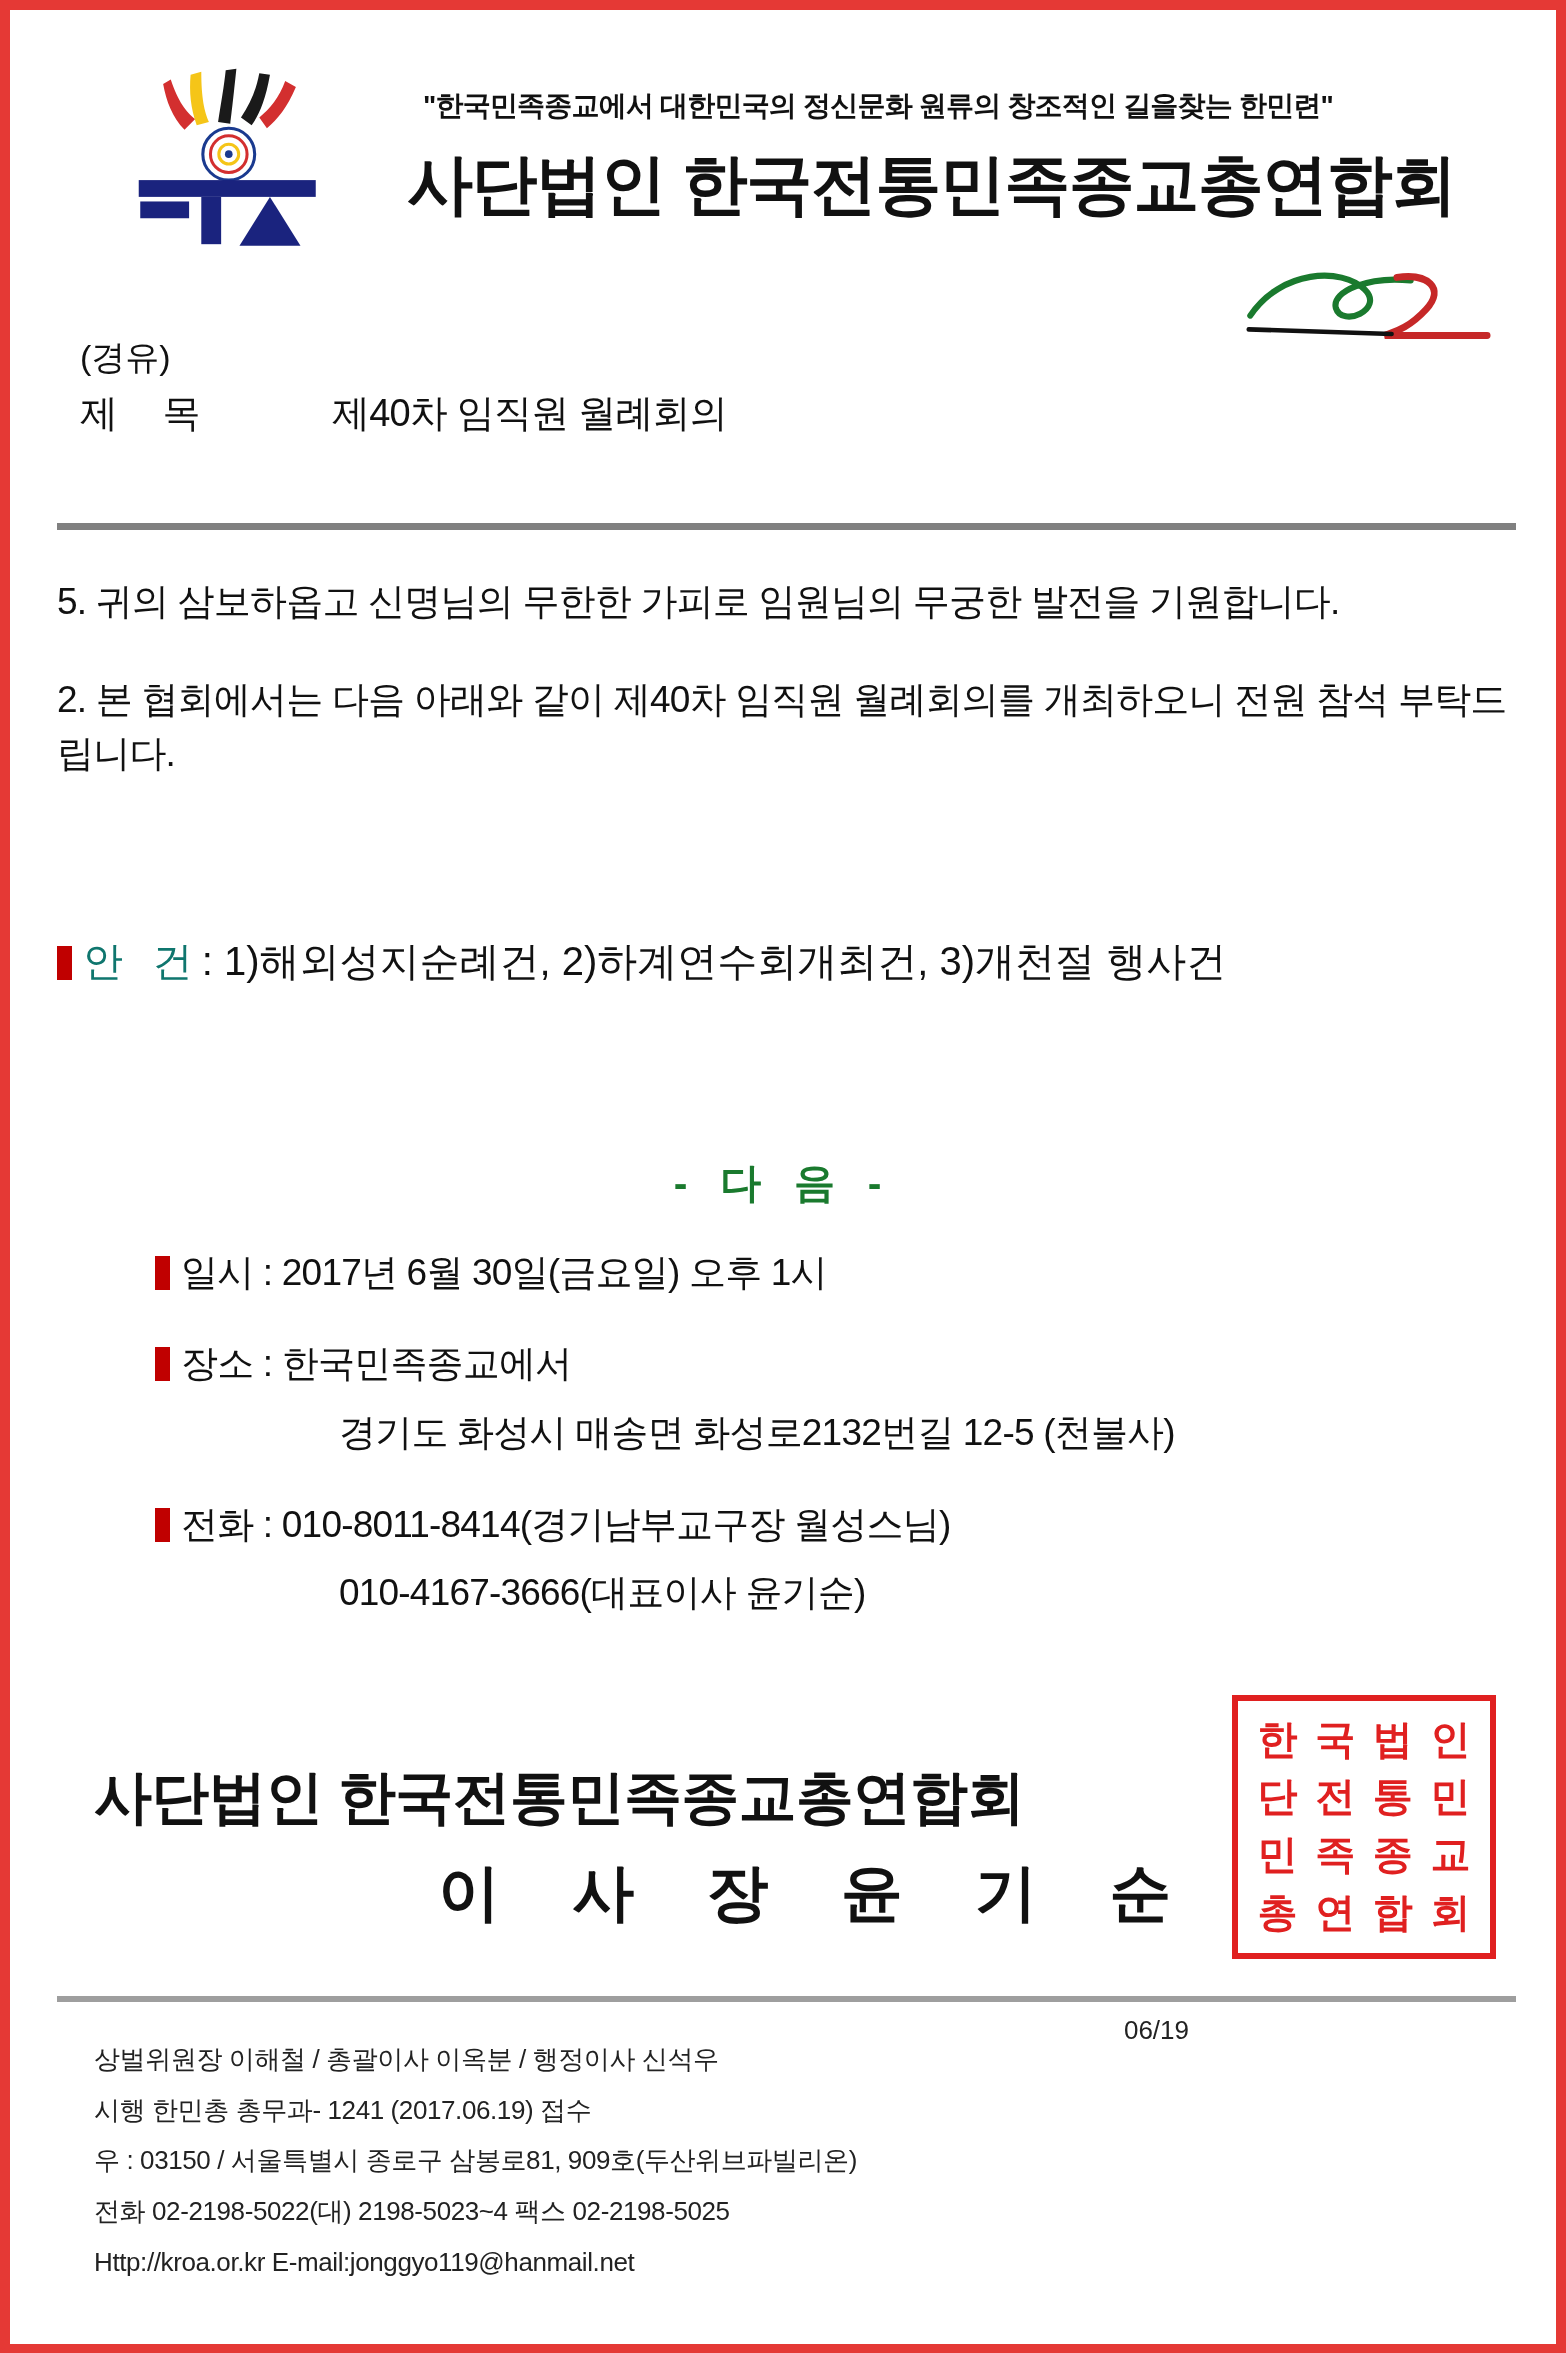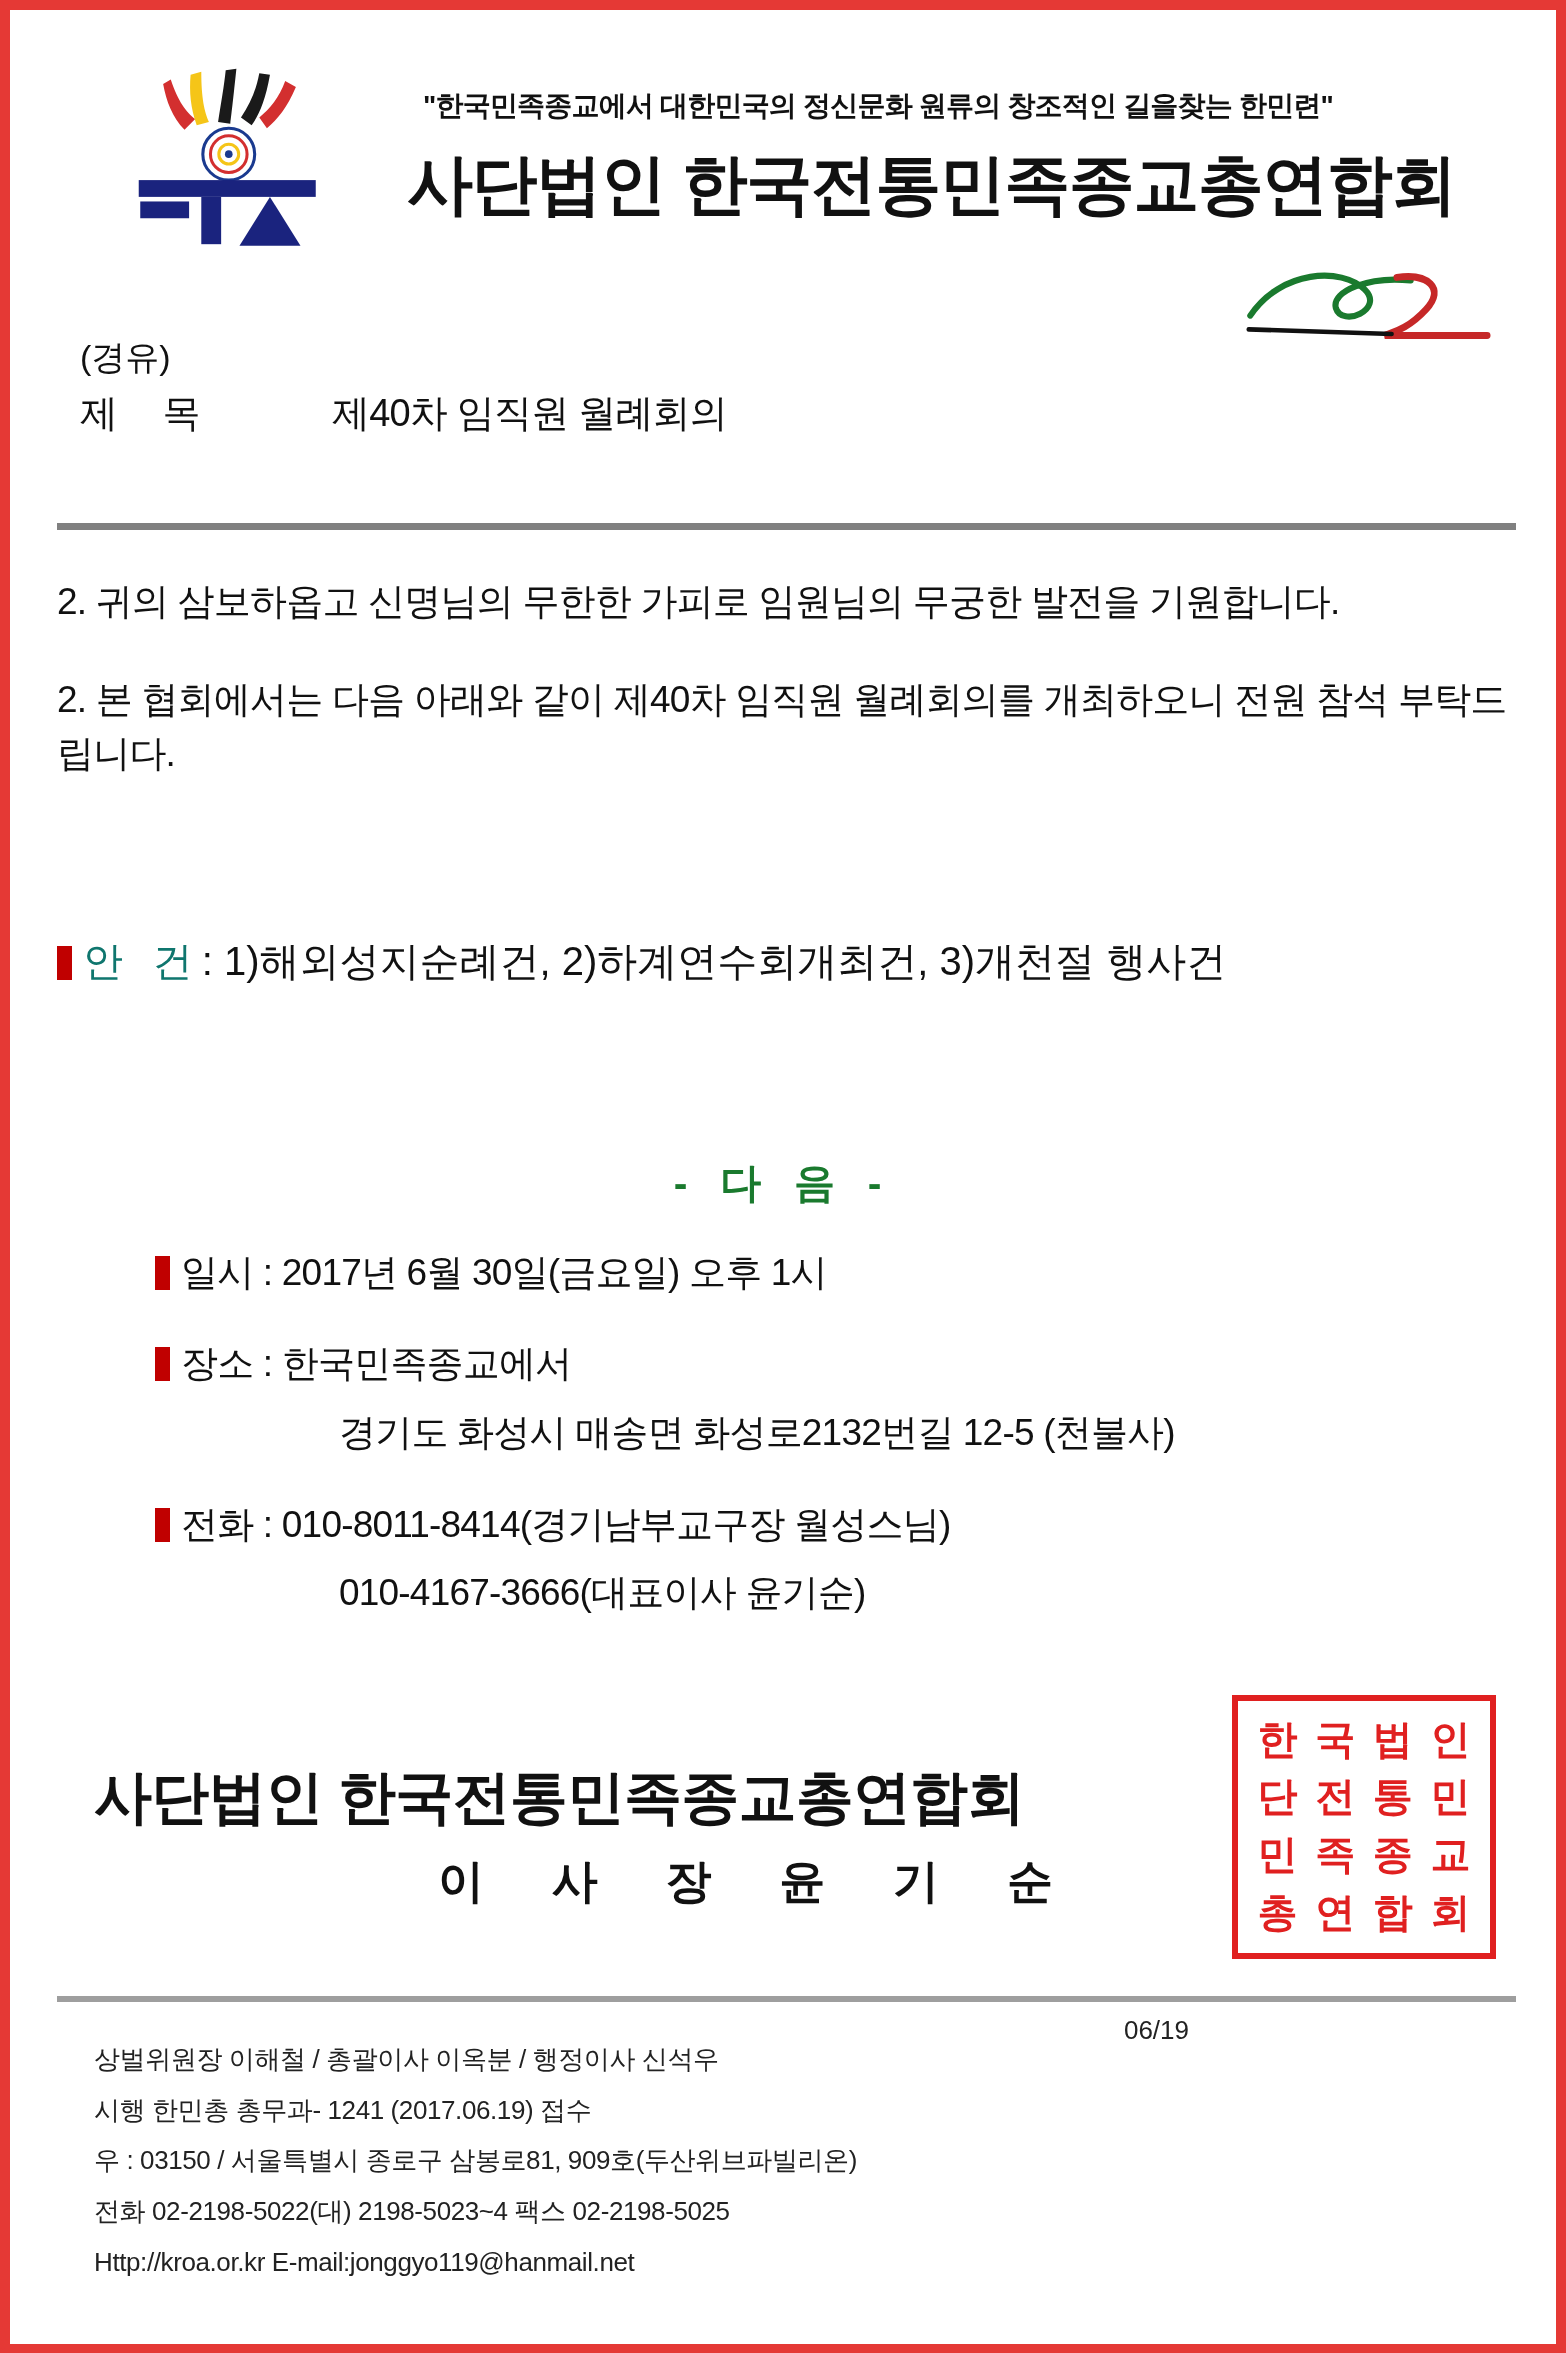--- a/index.html
+++ b/index.html
@@ -169,21 +169,21 @@
     font-size: 58px;
     font-weight: bold;
     color: #111111;
     letter-spacing: -0.8px;
     white-space: nowrap;
   }
   .sig-line2 {
     position: absolute;
     left: 428px;
     top: 1841px;
-    font-size: 46px;
+    font-size: 62px;
     font-weight: bold;
     color: #111111;
     letter-spacing: 27.5px;
     white-space: nowrap;
   }
   .stamp {
     position: absolute;
     left: 1222px;
     top: 1685px;
     width: 264px;
@@ -265,21 +265,21 @@
     </div>
 
     <svg class="sign-mark" viewBox="0 0 360 120">
       <path d="M20 70 C60 10 140 6 170 36 C196 62 140 86 132 60 C126 38 176 18 230 24" fill="none" stroke="#1a7a2e" stroke-width="8" stroke-linecap="round"></path>
       <path d="M212 20 C252 14 276 34 250 62 C226 88 206 92 196 96 L330 96" fill="none" stroke="#c62828" stroke-width="9" stroke-linecap="round"></path>
       <path d="M18 88 L205 94" fill="none" stroke="#111111" stroke-width="6" stroke-linecap="round"></path>
     </svg>
 
     <div class="rule" style="top:513px;"></div>
 
-    <div class="para" style="left:47px; top:565px;">2. 귀의 삼보하옵고 신명님의 무한한 가피로 임원님의 무궁한 발전을 기원합니다.</div>
+    <div class="para" style="left:47px; top:565px;">5. 귀의 삼보하옵고 신명님의 무한한 가피로 임원님의 무궁한 발전을 기원합니다.</div>
     <div class="para wrap" style="left:47px; top:663px; text-indent:0;">2. 본 협회에서는 다음 아래와 같이 제40차 임직원 월례회의를 개최하오니 전원 참석 부탁드립니다.</div>
 
     <div class="agenda">
       <span class="bullet-sq"></span><span class="kw">안 건</span><span>: 1)해외성지순례건, 2)하계연수회개최건, 3)개천절 행사건</span>
     </div>
 
     <div class="daum">- 다      음 -</div>
 
     <div class="detail" style="left:145px; top:1238px;">
       <span class="bullet-sq"></span><span>일시 : 2017년 6월 30일(금요일) 오후 1시</span>

